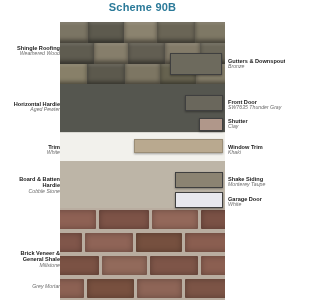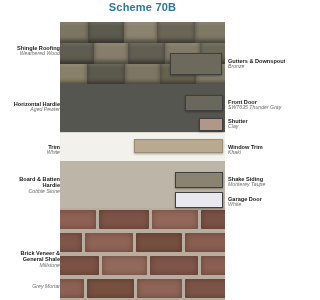--- a/index.html
+++ b/index.html
@@ -38,21 +38,21 @@
   
   .lab{position:absolute;line-height:1.12;}
   .lab .n{font-size:5.6px;font-weight:bold;display:block;white-space:nowrap;}
   .lab .s{font-size:5.2px;font-style:italic;color:#6d6d6d;display:block;white-space:nowrap;}
   .left{text-align:right;right:225px;width:58px;}
   .right{text-align:left;left:228px;width:57px;}
 </style>
 </head>
 <body>
 
-<div class="title">Scheme 70B</div>
+<div class="title">Scheme 90B</div>
 
 <div class="stack">
 
   <div class="band shingle">
     <div class="sh-row" style="top:0px">
       <div class="sh-tab" style="left:0px;width:34px;background:#7b7564"></div>
       <div class="sh-tab" style="left:34px;width:36px;background:#5d5a4e"></div>
       <div class="sh-tab" style="left:70px;width:33px;background:#8b836f"></div>
       <div class="sh-tab" style="left:103px;width:38px;background:#6a6556"></div>
       <div class="sh-tab" style="left:141px;width:39px;background:#7e7865"></div>

